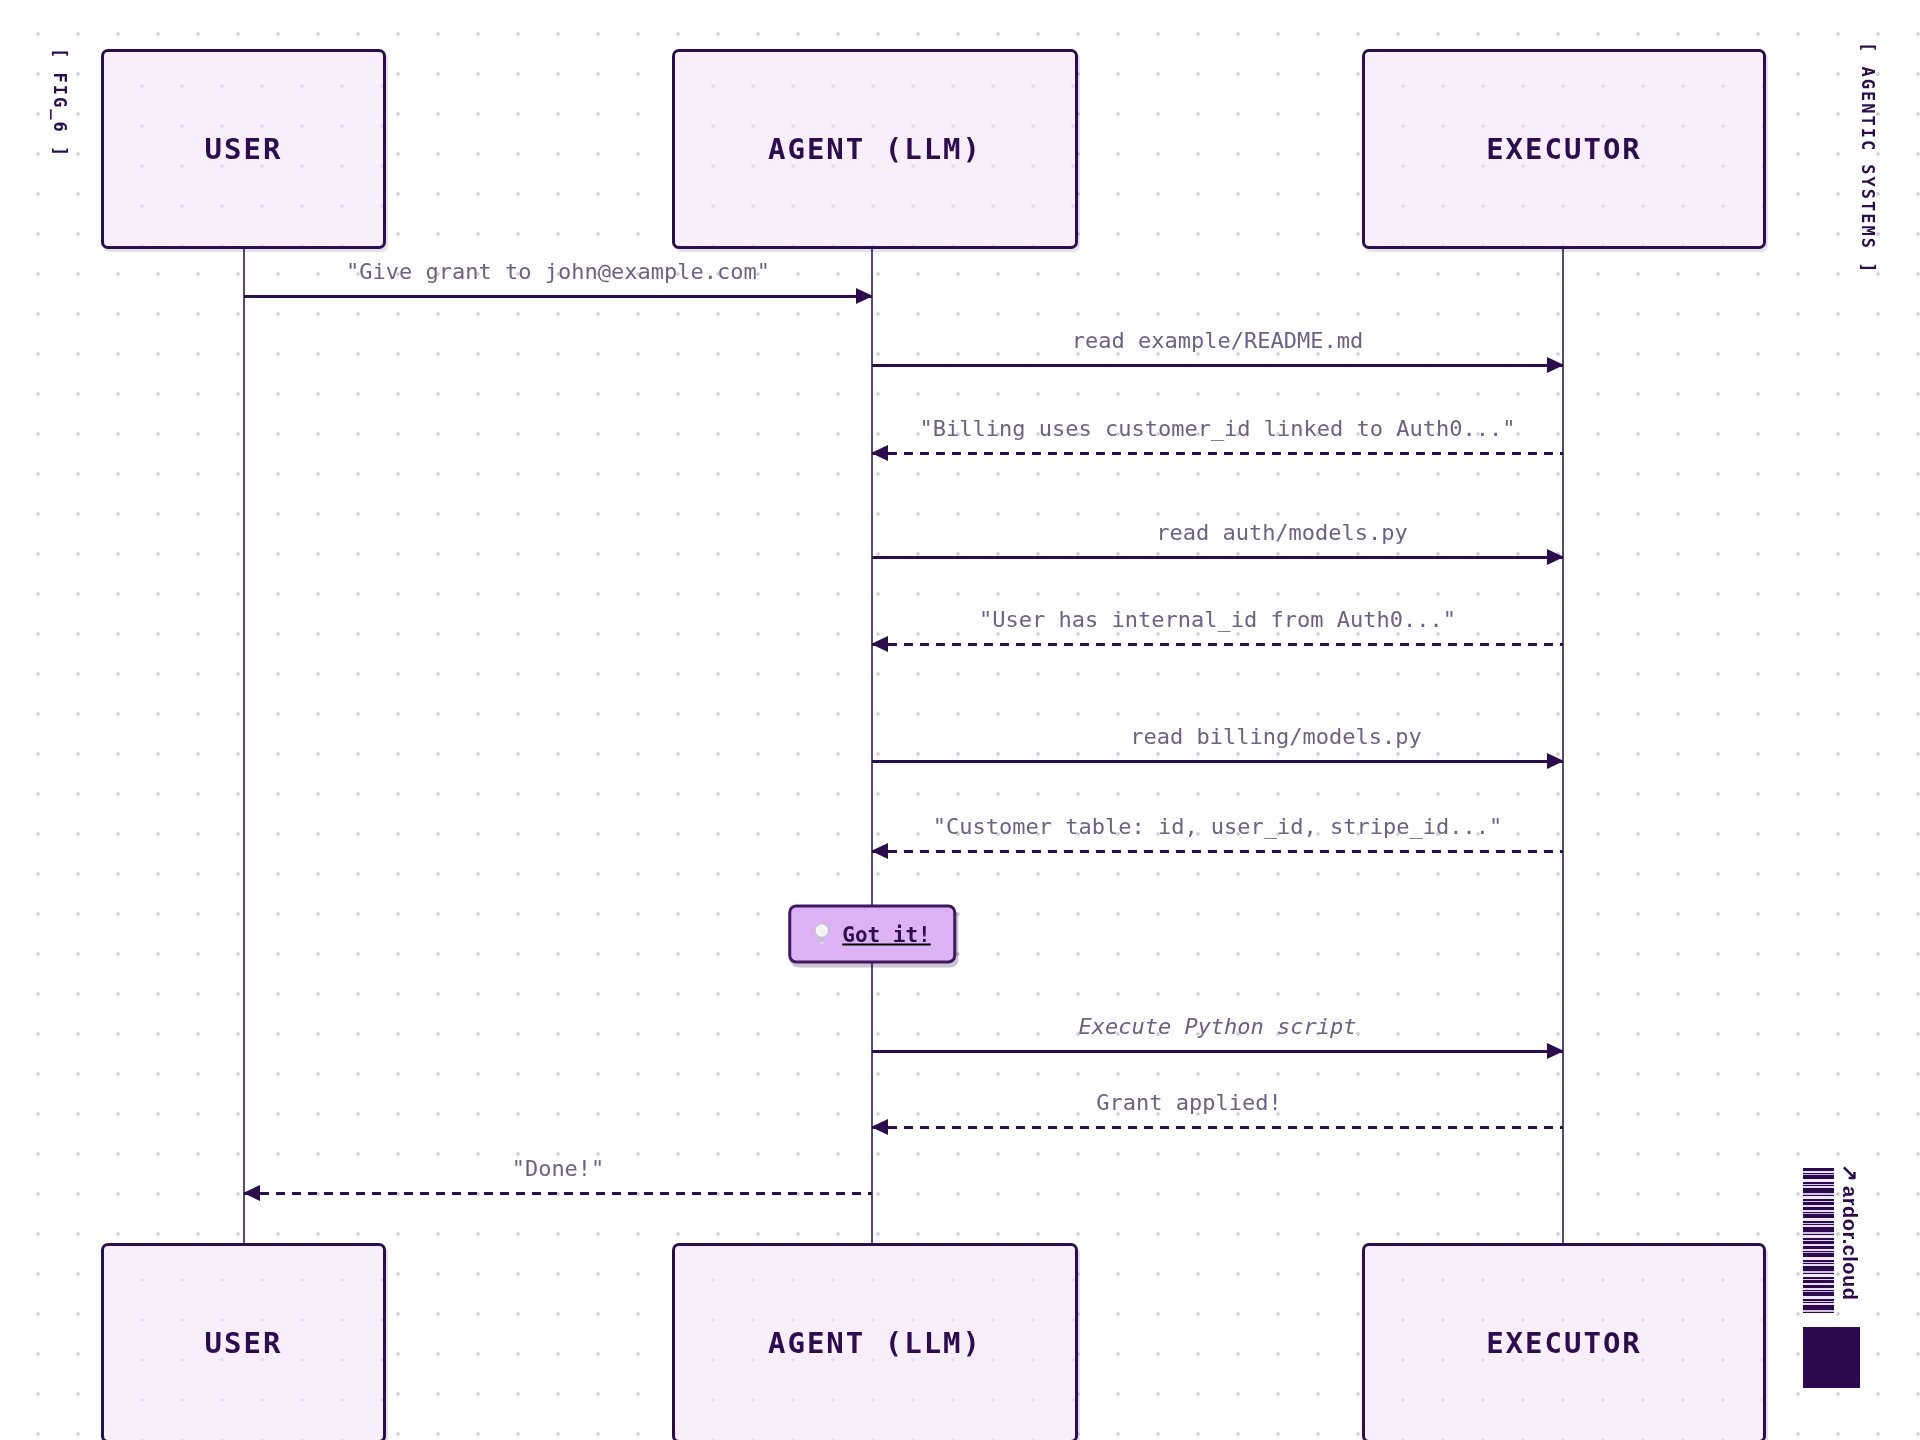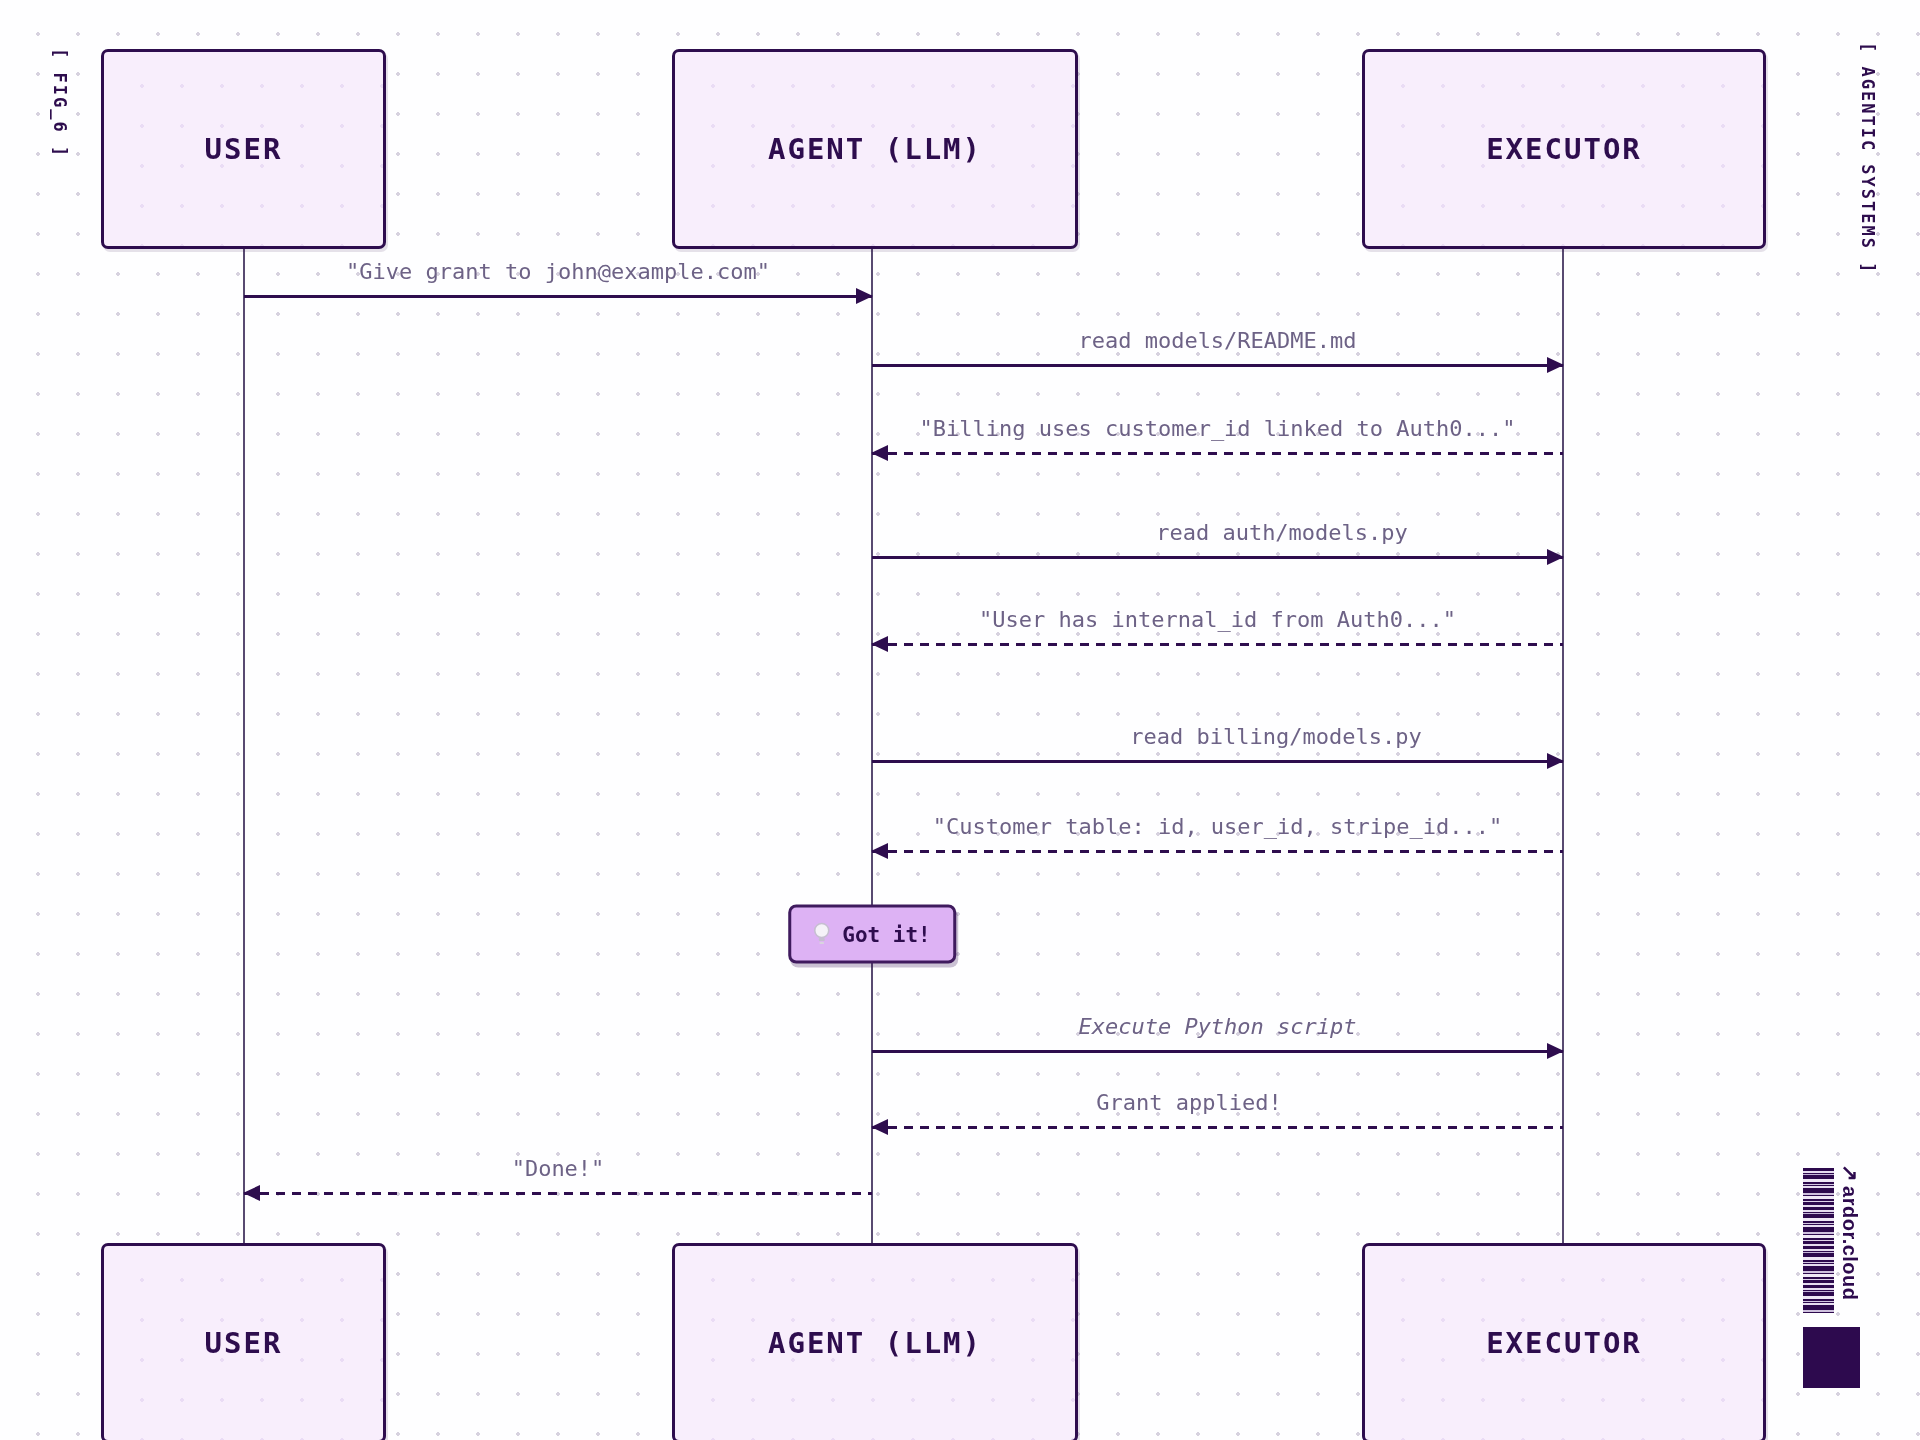--- a/index.html
+++ b/index.html
@@ -33,20 +33,21 @@
   .msg-line.solid{background:#2e0d4e;}
   .msg-line.dashed{background:repeating-linear-gradient(90deg,#2e0d4e 0 9px,rgba(0,0,0,0) 9px 16px);}
   .arrowhead{position:absolute;width:0;height:0;top:-7px;}
   .arrowhead.right{right:-1px;border-left:17px solid #2e0d4e;border-top:8.5px solid transparent;border-bottom:8.5px solid transparent;}
   .arrowhead.left{left:-1px;border-right:17px solid #2e0d4e;border-top:8.5px solid transparent;border-bottom:8.5px solid transparent;}
   .note-box{
     position:absolute;transform:translate(-50%,-50%);
     background:#ddb2f4;border:3px solid #3f1a5e;border-radius:8px;
     padding:14px 22px;display:flex;align-items:center;gap:12px;
     box-shadow:2px 4px 0 rgba(46,13,78,0.25);
+    text-decoration:underline;
   }
   .note-box span{font-size:21px;font-weight:bold;color:#2e0d4e;white-space:nowrap;}
   .barcode{
     position:absolute;left:1803px;top:1168px;width:31px;height:145px;
     background:repeating-linear-gradient(180deg,
       #2d0a4e 0 3px,#e6ddf0 3px 5px,#2d0a4e 5px 6px,#c5b5d8 6px 7px,
       #2d0a4e 7px 11px,#efe8f6 11px 14px,#2d0a4e 14px 16px,#d4c8e2 16px 17px,
       #2d0a4e 17px 18px,#e6ddf0 18px 20px,#2d0a4e 20px 25px,#cfc1de 25px 27px,
       #2d0a4e 27px 28px,#efe8f6 28px 31px,#2d0a4e 31px 33px,#dfd4ea 33px 34px,
       #2d0a4e 34px 37px,#e6ddf0 37px 39px);
@@ -93,21 +94,21 @@
       </div>
     </div>
   <div id="messages-layer">
       <div class="msg-line solid" style="left: 244px; top: 295px; width: 628px;">
         <div class="arrowhead right"></div>
       </div>
       <div class="msg-label" style="left: 558px; top: 284px;">"Give grant to john@example.com"</div>
       <div class="msg-line solid" style="left: 872px; top: 364px; width: 691px;">
         <div class="arrowhead right"></div>
       </div>
-      <div class="msg-label" style="left: 1217.5px; top: 353px;">read models/README.md</div>
+      <div class="msg-label" style="left: 1217.5px; top: 353px;">read example/README.md</div>
       <div class="msg-line dashed" style="left: 872px; top: 452px; width: 691px;">
         <div class="arrowhead left"></div>
       </div>
       <div class="msg-label" style="left: 1217.5px; top: 441px;">"Billing uses customer_id linked to Auth0..."</div>
       <div class="msg-line solid" style="left: 872px; top: 556px; width: 691px;">
         <div class="arrowhead right"></div>
       </div>
       <div class="msg-label" style="left: 1282px; top: 545px;">read auth/models.py</div>
       <div class="msg-line dashed" style="left: 872px; top: 643px; width: 691px;">
         <div class="arrowhead left"></div>

